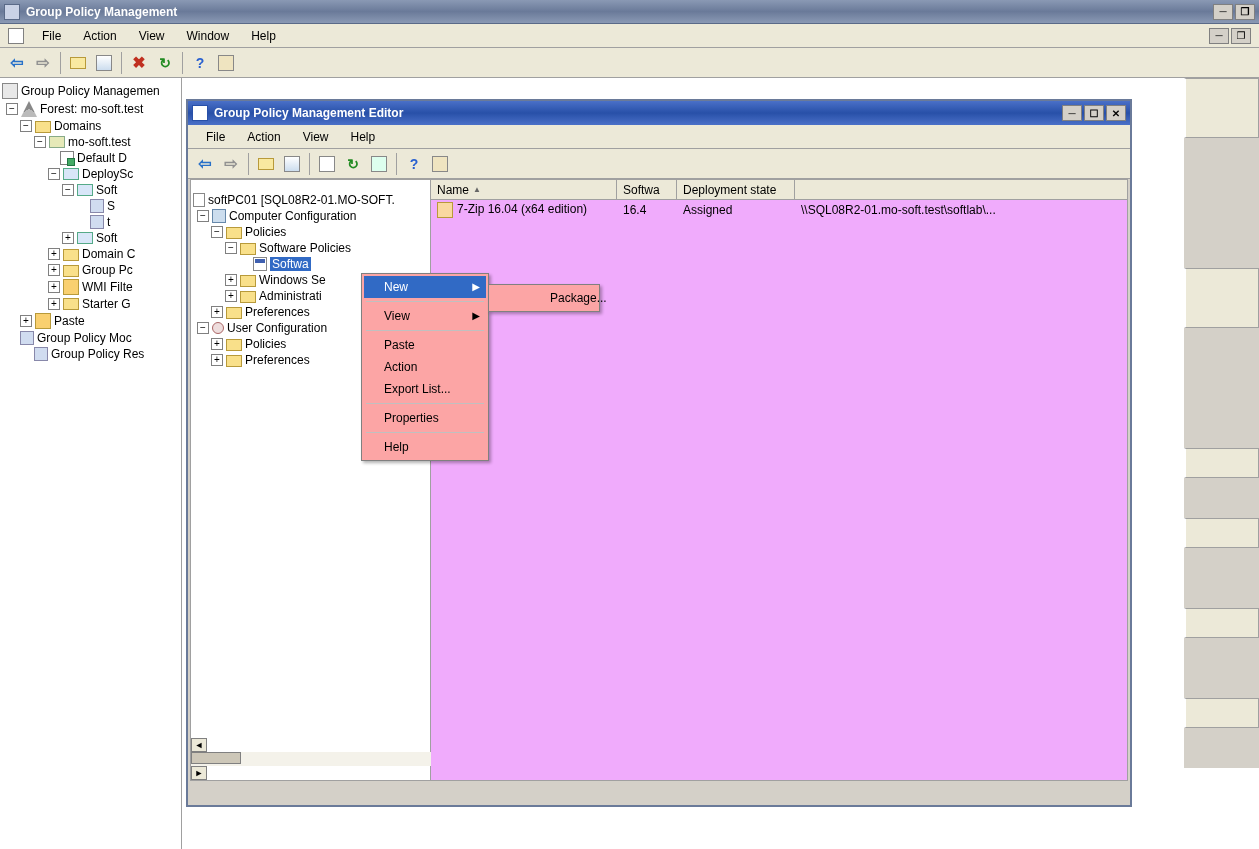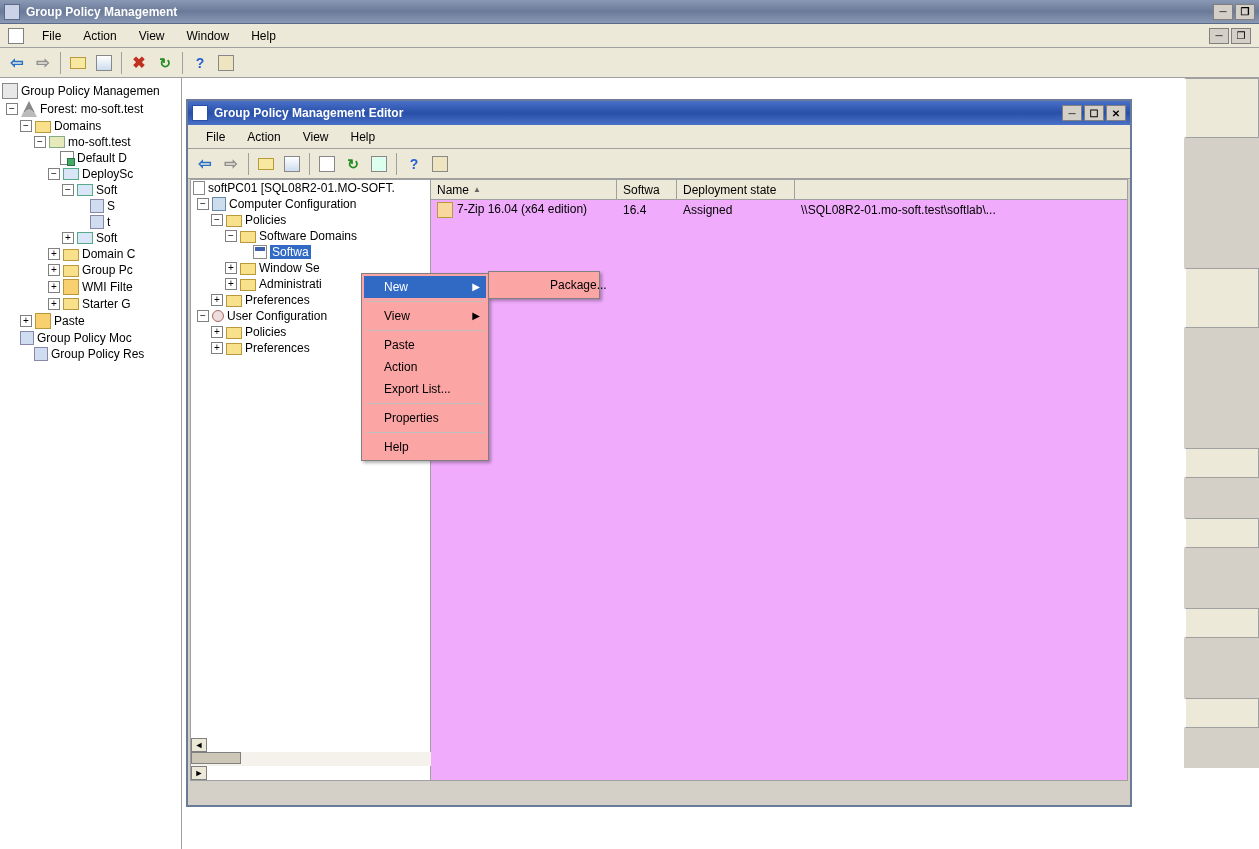--- a/index.html
+++ b/index.html
@@ -65,21 +65,21 @@
 .right-pane { flex:1; background:#fff; position:relative; }
 
 
 .editor-window {
   position:absolute; top:99px; left:186px; width:946px; height:708px;
   background:#d4d0c8; border:2px solid #6a7a99;
 }
 .editor-title { height:24px; background:linear-gradient(#4a70c8,#2850a8,#4a70c8); color:#fff; display:flex; align-items:center; padding:0 4px; font-weight:bold;}
 .editor-title .ticon { width:16px; height:16px; margin-right:6px; background:#fff; border:1px solid #2850a8;}
 .editor-content { position:absolute; top:78px; left:2px; right:2px; bottom:24px; display:flex; background:#fff; border:1px solid #a0a0a0;}
-.editor-tree { width:240px; border-right:1px solid #a0a0a0; background:#fff; overflow:hidden; padding-top:0;}
+.editor-tree { width:240px; border-right:1px solid #a0a0a0; background:#fff; overflow:hidden; padding-top:12px;}
 .list-pane { flex:1; background:#f0abfc; position:relative;}
 .list-header { height:20px; display:flex; background:#ece9d8; border-bottom:1px solid #a0a0a0; font-size:12px;}
 .col { padding:2px 6px; border-right:1px solid #a0a0a0; display:flex; align-items:center; cursor:pointer;}
 .col .sort { margin-left:4px; font-size:8px; color:#666;}
 .list-row { display:flex; height:20px; align-items:center; font-size:12px;}
 .list-row .cell { padding:0 6px; overflow:hidden; white-space:nowrap;}
 .pkg-icon { width:16px; height:16px; margin-right:4px; background:#f9d8a0; border:1px solid #b89a3a; display:inline-block; vertical-align:middle;}
 .hscroll .btn { width:16px; height:14px; background:#ece9d8; border:1px solid #808080; text-align:center; font-size:9px; line-height:12px; cursor:pointer;}
 .hscroll .track { flex:1; height:14px; background:#f4f2ea; position:relative;}
 .hscroll .thumb { position:absolute; left:0; top:0; width:50px; height:12px; background:#cdc7b8; border:1px solid #808080;}
@@ -309,30 +309,30 @@
           <span>Computer Configuration</span>
         </div>
       <div class="tree-node" style="padding-left:20px">
           <span class="exp">−</span>
           <span class="nicon folder"></span>
           <span>Policies</span>
         </div>
       <div class="tree-node" style="padding-left:34px">
           <span class="exp">−</span>
           <span class="nicon folder"></span>
-          <span>Software Domains</span>
+          <span>Software Policies</span>
         </div>
       <div class="tree-node" style="padding-left:62px">
           <span class="nicon sw"></span>
           <span class="selected-node">Softwa</span>
         </div>
       <div class="tree-node" style="padding-left:34px">
           <span class="exp">+</span>
           <span class="nicon folder"></span>
-          <span>Window Se</span>
+          <span>Windows Se</span>
         </div>
       <div class="tree-node" style="padding-left:34px">
           <span class="exp">+</span>
           <span class="nicon folder"></span>
           <span>Administrati</span>
         </div>
       <div class="tree-node" style="padding-left:20px">
           <span class="exp">+</span>
           <span class="nicon folder"></span>
           <span>Preferences</span>
@@ -388,15 +388,15 @@
   <div class="ctx-sep"></div>
   <div class="ctx-item">Paste</div>
   <div class="ctx-item">Action</div>
   <div class="ctx-item">Export List...</div>
   <div class="ctx-sep"></div>
   <div class="ctx-item">Properties</div>
   <div class="ctx-sep"></div>
   <div class="ctx-item">Help</div>
 </div>
 
-<div class="ctx-menu" style="top:271px; left:488px; width:112px;padding-left:41px;">
+<div class="ctx-menu" style="top:284px; left:488px; width:112px;padding-left:41px;">
   <div class="ctx-item">Package...</div>
 </div>
 
 </body></html>

